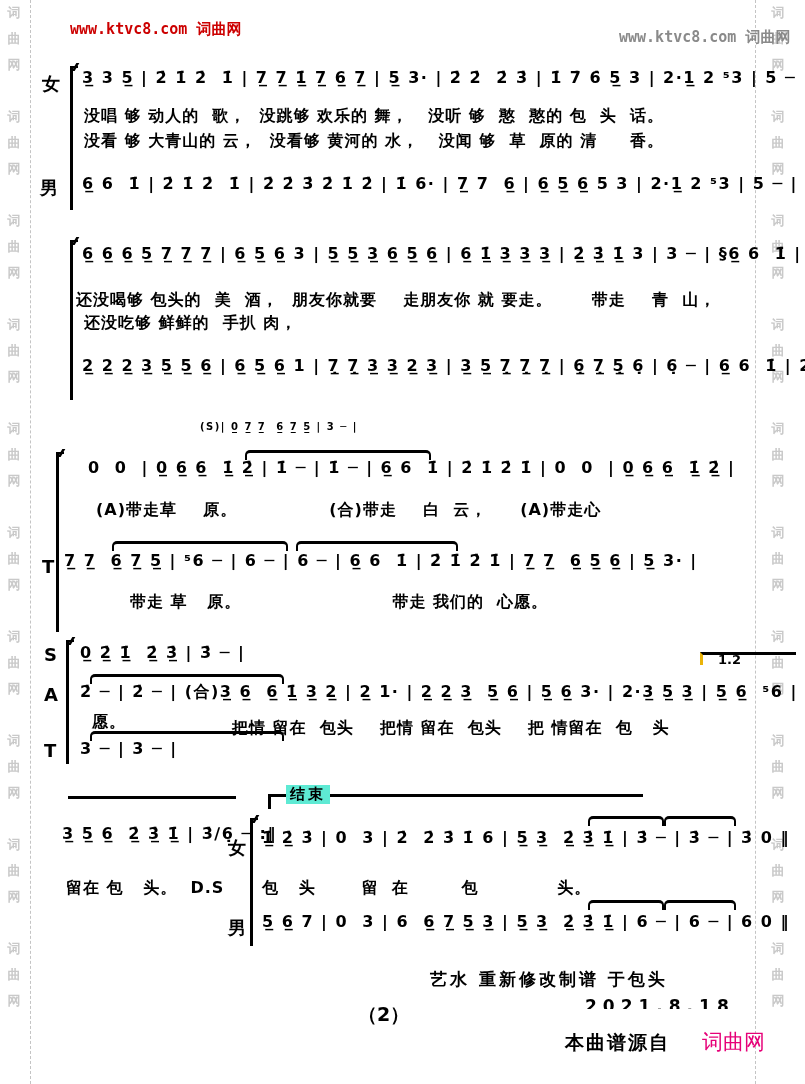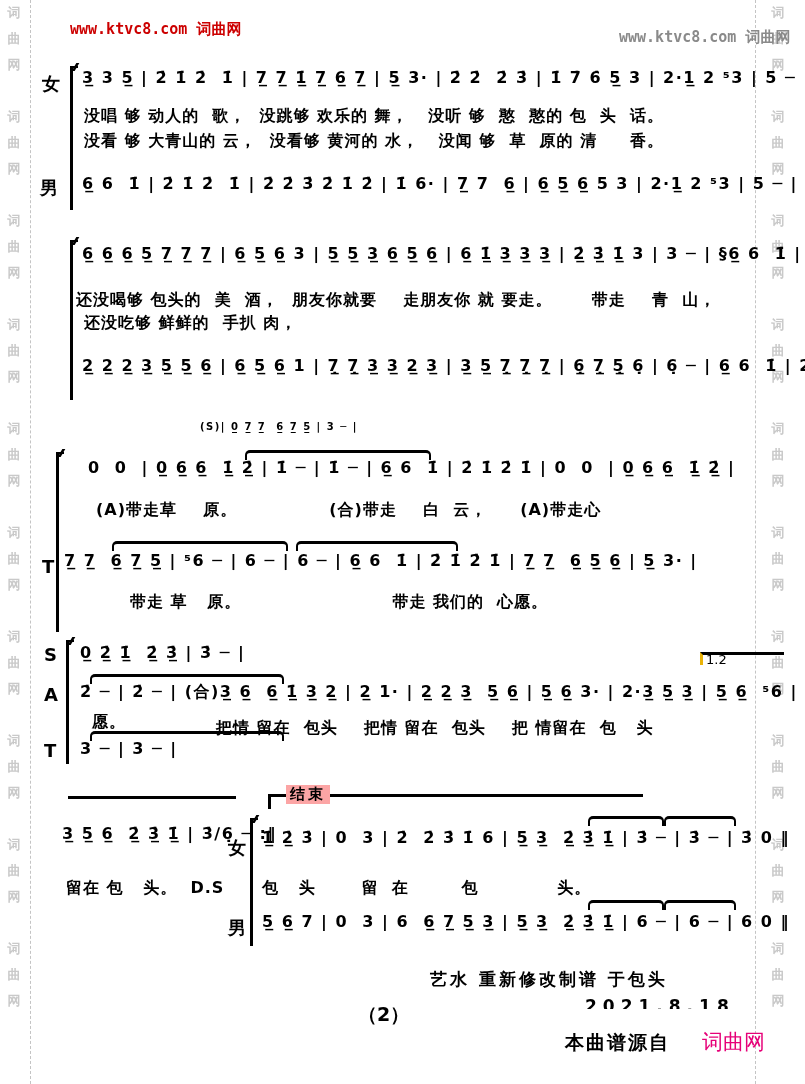--- a/index.html
+++ b/index.html
@@ -16,23 +16,23 @@
   .notes.small{font-size:10px;}
   .lyric{font-weight:bold;font-size:16px;letter-spacing:1px;}
   .plabel{font-weight:bold;font-size:18px;}
   .brace{position:absolute;width:5px;border-left:3px solid #000;border-top:2px solid #000;}
   .brace:before{content:"";position:absolute;left:-7px;top:-5px;width:8px;height:8px;
                 border-right:3px solid #000;transform:skewX(-30deg);}
   .tie{position:absolute;height:7px;border-top:3px solid #000;border-left:2px solid #000;
        border-right:2px solid #000;border-radius:5px 5px 0 0;}
   .flatline{position:absolute;height:0;border-top:3px solid #000;}
   .volta{position:absolute;height:10px;border-top:3px solid #000;border-left:3px solid #eab308;
-         font-size:13px;font-weight:normal;padding-left:3px;line-height:10px;}
+         font-size:13px;font-weight:bold;padding-left:15px;line-height:10px;}
   .endbracket{position:absolute;height:12px;border-top:3px solid #000;border-left:3px solid #000;}
-  .endlabel{position:absolute;font-weight:bold;font-size:15px;background:#fca5a5;padding:0 4px;letter-spacing:3px;}
+  .endlabel{position:absolute;font-weight:bold;font-size:15px;background:#5eead4;padding:0 4px;letter-spacing:3px;}
   .credit{font-weight:bold;font-size:17px;letter-spacing:3px;}
   .clip{overflow:hidden;}
   .pink{color:#e60078;}
 </style>
 </head>
 <body>
 
 <div id="canvas">
 
   <div class="wmcol" style="left:1px;">词
@@ -146,21 +146,21 @@
   <div class="abs lyric" style="left:130px;top:592px;">带走 草   原。                       带走 我们的  心愿。</div>
 
   <div class="brace" style="left:66px;top:640px;height:122px;"></div>
   <div class="abs plabel" style="left:44px;top:644px;">S</div>
   <div class="abs notes" style="left:80px;top:645px;">0̲ 2̲̇ 1̲̇  2̲̇ 3̲̇ | 3̇ ─ |</div>
   <div class="abs plabel" style="left:44px;top:684px;">A</div>
   <div class="tie" style="left:90px;top:674px;width:190px;"></div>
   <div class="abs notes" style="left:80px;top:684px;">2̇ ─ | 2̇ ─ | (合)3̲ 6̲  6̲ 1̲̇ 3̲ 2̲ | 2̲ 1· | 2̲ 2̲ 3̲  5̲ 6̲ | 5̲ 6̲ 3· | 2·3̲ 5̲ 3̲ | 5̲ 6̲  ⁵6 |</div>
   <div class="volta" style="left:700px;top:652px;width:78px;">1.2</div>
   <div class="abs lyric" style="left:92px;top:712px;">愿。</div>
-  <div class="abs lyric" style="left:216px;top:718px;">把情 留在  包头    把情 留在  包头    把 情留在  包   头</div>
+  <div class="abs lyric" style="left:232px;top:718px;">把情 留在  包头    把情 留在  包头    把 情留在  包   头</div>
   <div class="abs plabel" style="left:44px;top:740px;">T</div>
   <div class="tie" style="left:90px;top:731px;width:190px;"></div>
   <div class="abs notes" style="left:80px;top:741px;">3 ─ | 3 ─ |</div>
 
   <div class="flatline" style="left:68px;top:796px;width:168px;"></div>
   <div class="abs notes" style="left:62px;top:826px;">3̲ 5̲ 6̲  2̲̇ 3̲̇ 1̲̇ | 3̇∕6̣ ─ :‖</div>
   <div class="abs lyric" style="left:66px;top:878px;">留在 包   头。  D.S</div>
 
   <div class="endbracket" style="left:268px;top:794px;width:372px;"></div>
   <div class="endlabel" style="left:286px;top:785px;">结束</div>

